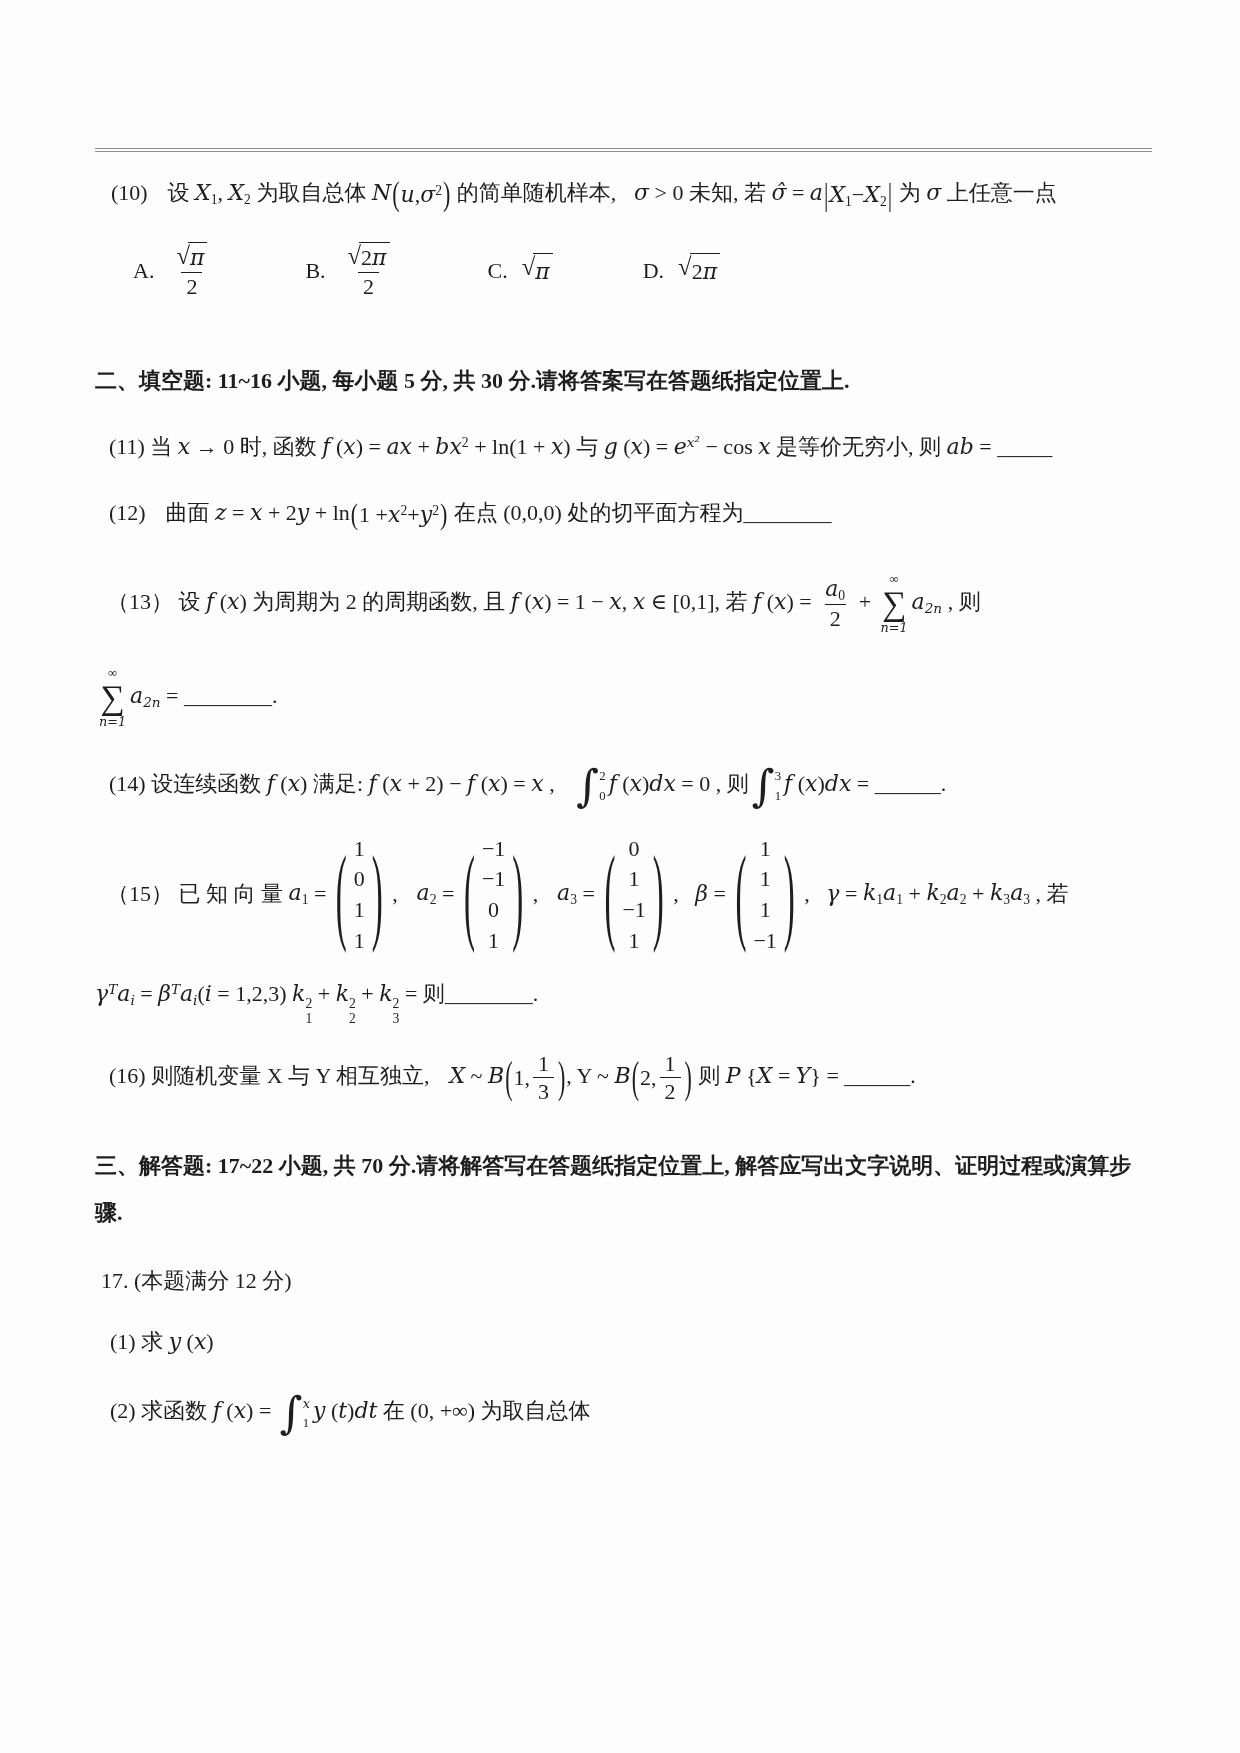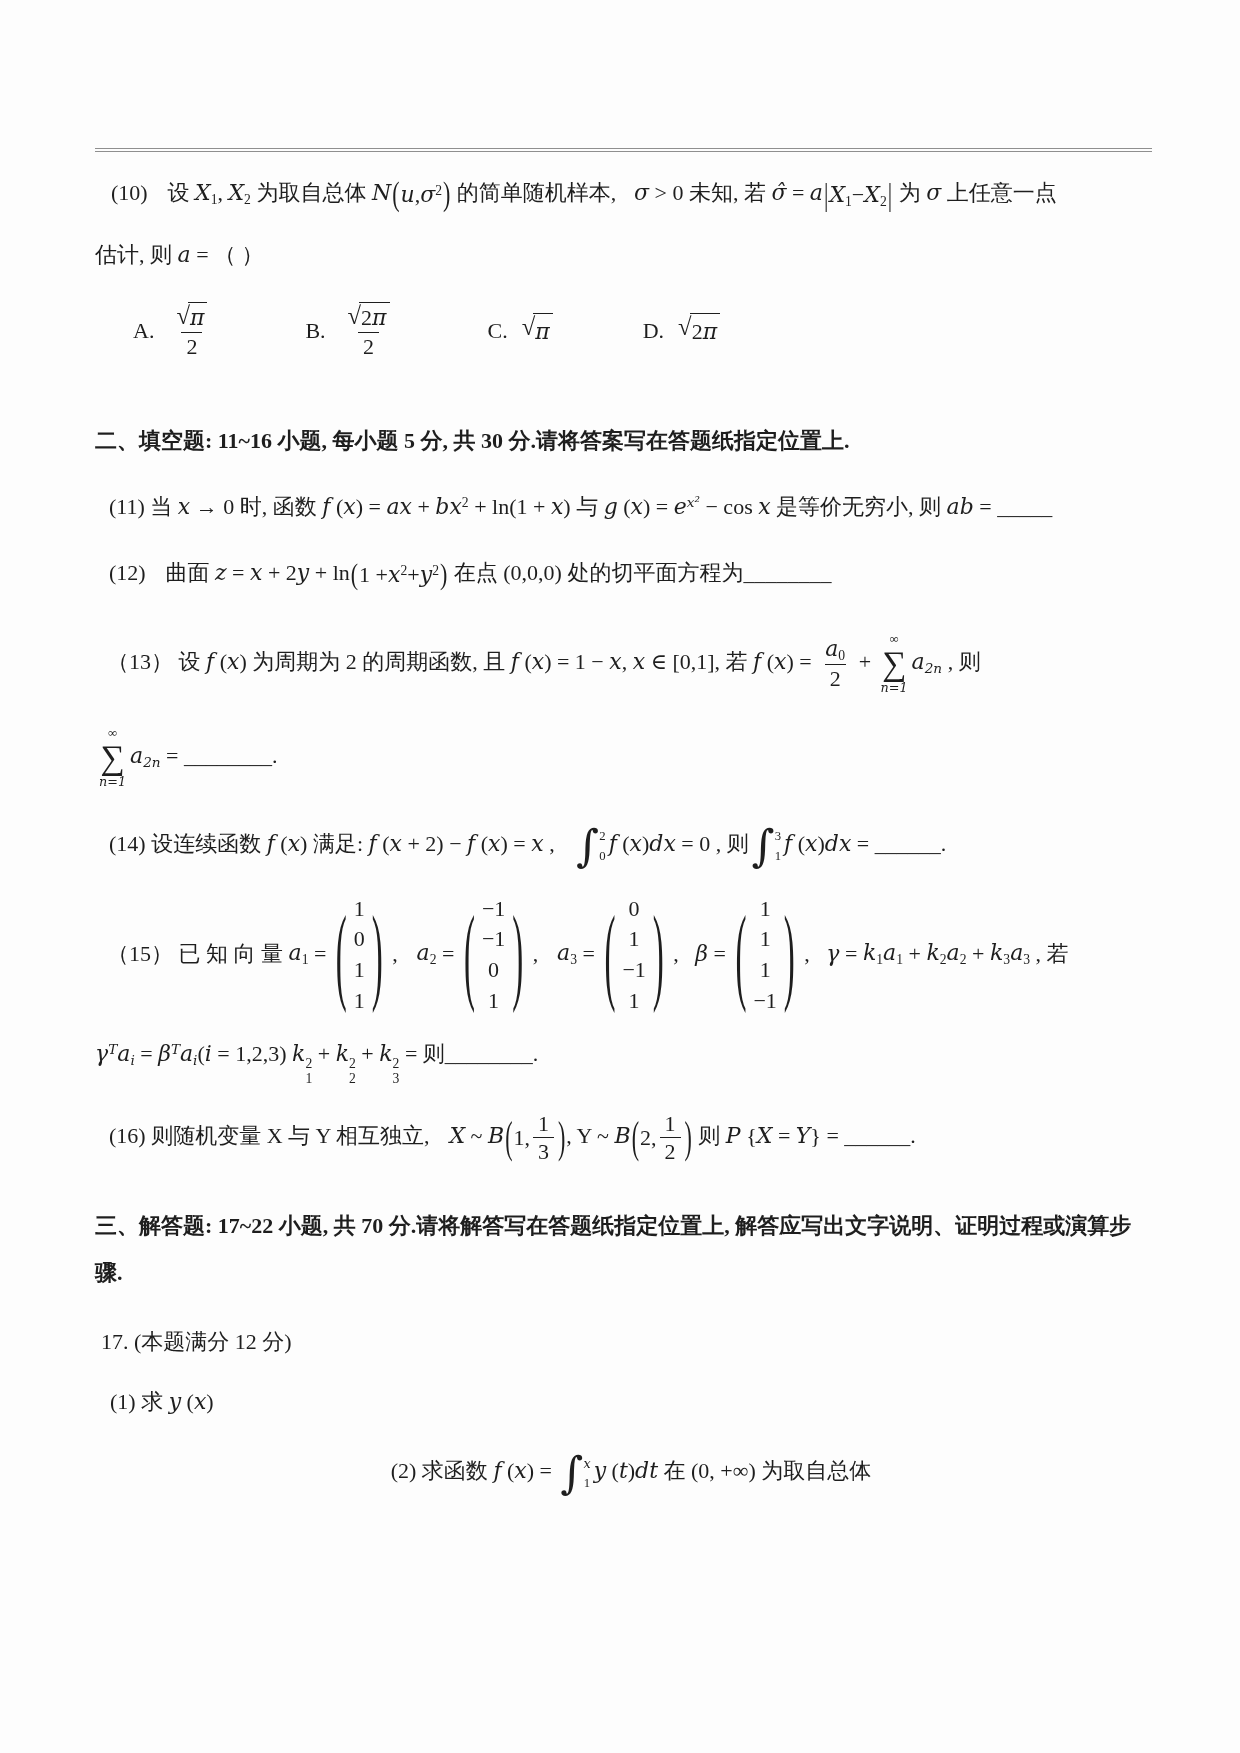--- a/index.html
+++ b/index.html
@@ -64,21 +64,20 @@
           <span class="bp sc15">)</span>
         </span><span class="t"> 的简单随机样本,</span><span class="spc" style="width: 0.8em;"></span><span class="m">σ</span><span class="t"> &gt; 0 未知,  若 </span><span class="m">σ̂</span><span class="t"> = </span><span class="m">a</span><span class="bigp">
           <span class="bp sc14">|</span>
           <span class="bpc">
             <span class="grp"><span class="m">X</span><span class="ss sub">1</span></span>
             <span class="t"> − </span>
             <span class="grp"><span class="m">X</span><span class="ss sub">2</span></span>
           </span>
           <span class="bp sc14">|</span>
         </span><span class="t"> 为 </span><span class="m">σ</span><span class="t"> 上任意一点</span></div>
-      <div class="line" style="margin-top: 26px;"><span class="t">估计,  则 </span><span class="m">a</span><span class="t"> =  （  ）</span></div>
       <div class="line options" style="margin-top: 30px; padding-left: 38px;">
         <span class="opt">
           <span class="t">A.</span>
           <span class="optbody">
             <span class="frac">
               <span class="num"><span class="sqrt">
                   <span class="rad">√</span>
                   <span class="radc"><span class="m">π</span></span>
                 </span></span>
               <span class="den"><span class="t">2</span></span>
@@ -218,21 +217,21 @@
             <span class="frac">
               <span class="num"><span class="t">1</span></span>
               <span class="den"><span class="t">2</span></span>
             </span>
           </span>
           <span class="bp sc22">)</span>
         </span><span class="t"> 则 </span><span class="m">P</span><span class="t"> {</span><span class="m">X</span><span class="t"> = </span><span class="m">Y</span><span class="t">} = </span><span class="t">______.</span></div>
       <div class="line bold loose" style="margin-top: 36px;"><span class="t">三、解答题:  17~22 小题,  共 70 分.请将解答写在答题纸指定位置上,  解答应写出文字说明、证明过程或演算步骤.</span></div>
       <div class="line" style="margin-top: 28px; padding-left: 6px;"><span class="t">17.  (本题满分 12 分)</span></div>
       <div class="line" style="margin-top: 26px; padding-left: 15px;"><span class="t">(1)  求 </span><span class="m">y</span><span class="t"> (</span><span class="m">x</span><span class="t">)</span></div>
-      <div class="line" style="margin-top: 32px; padding-left: 15px; text-align: center;"><span class="t">(2)  求函数 </span><span class="m">f</span><span class="t"> (</span><span class="m">x</span><span class="t">) = </span><span class="int">
+      <div class="line" style="margin-top: 32px; padding-left: 15px;"><span class="t">(2)  求函数 </span><span class="m">f</span><span class="t"> (</span><span class="m">x</span><span class="t">) = </span><span class="int">
           <span class="isym">∫</span>
           <span class="ilims">
             <span class=" it">x</span>
             <span>1</span>
           </span>
         </span><span class="m">y</span><span class="t"> (</span><span class="m">t</span><span class="t">)</span><span class="m">dt</span><span class="t"> 在 (0, +∞) 为取自总体</span></div>
     </div>
 </div>
 
 </body></html>

